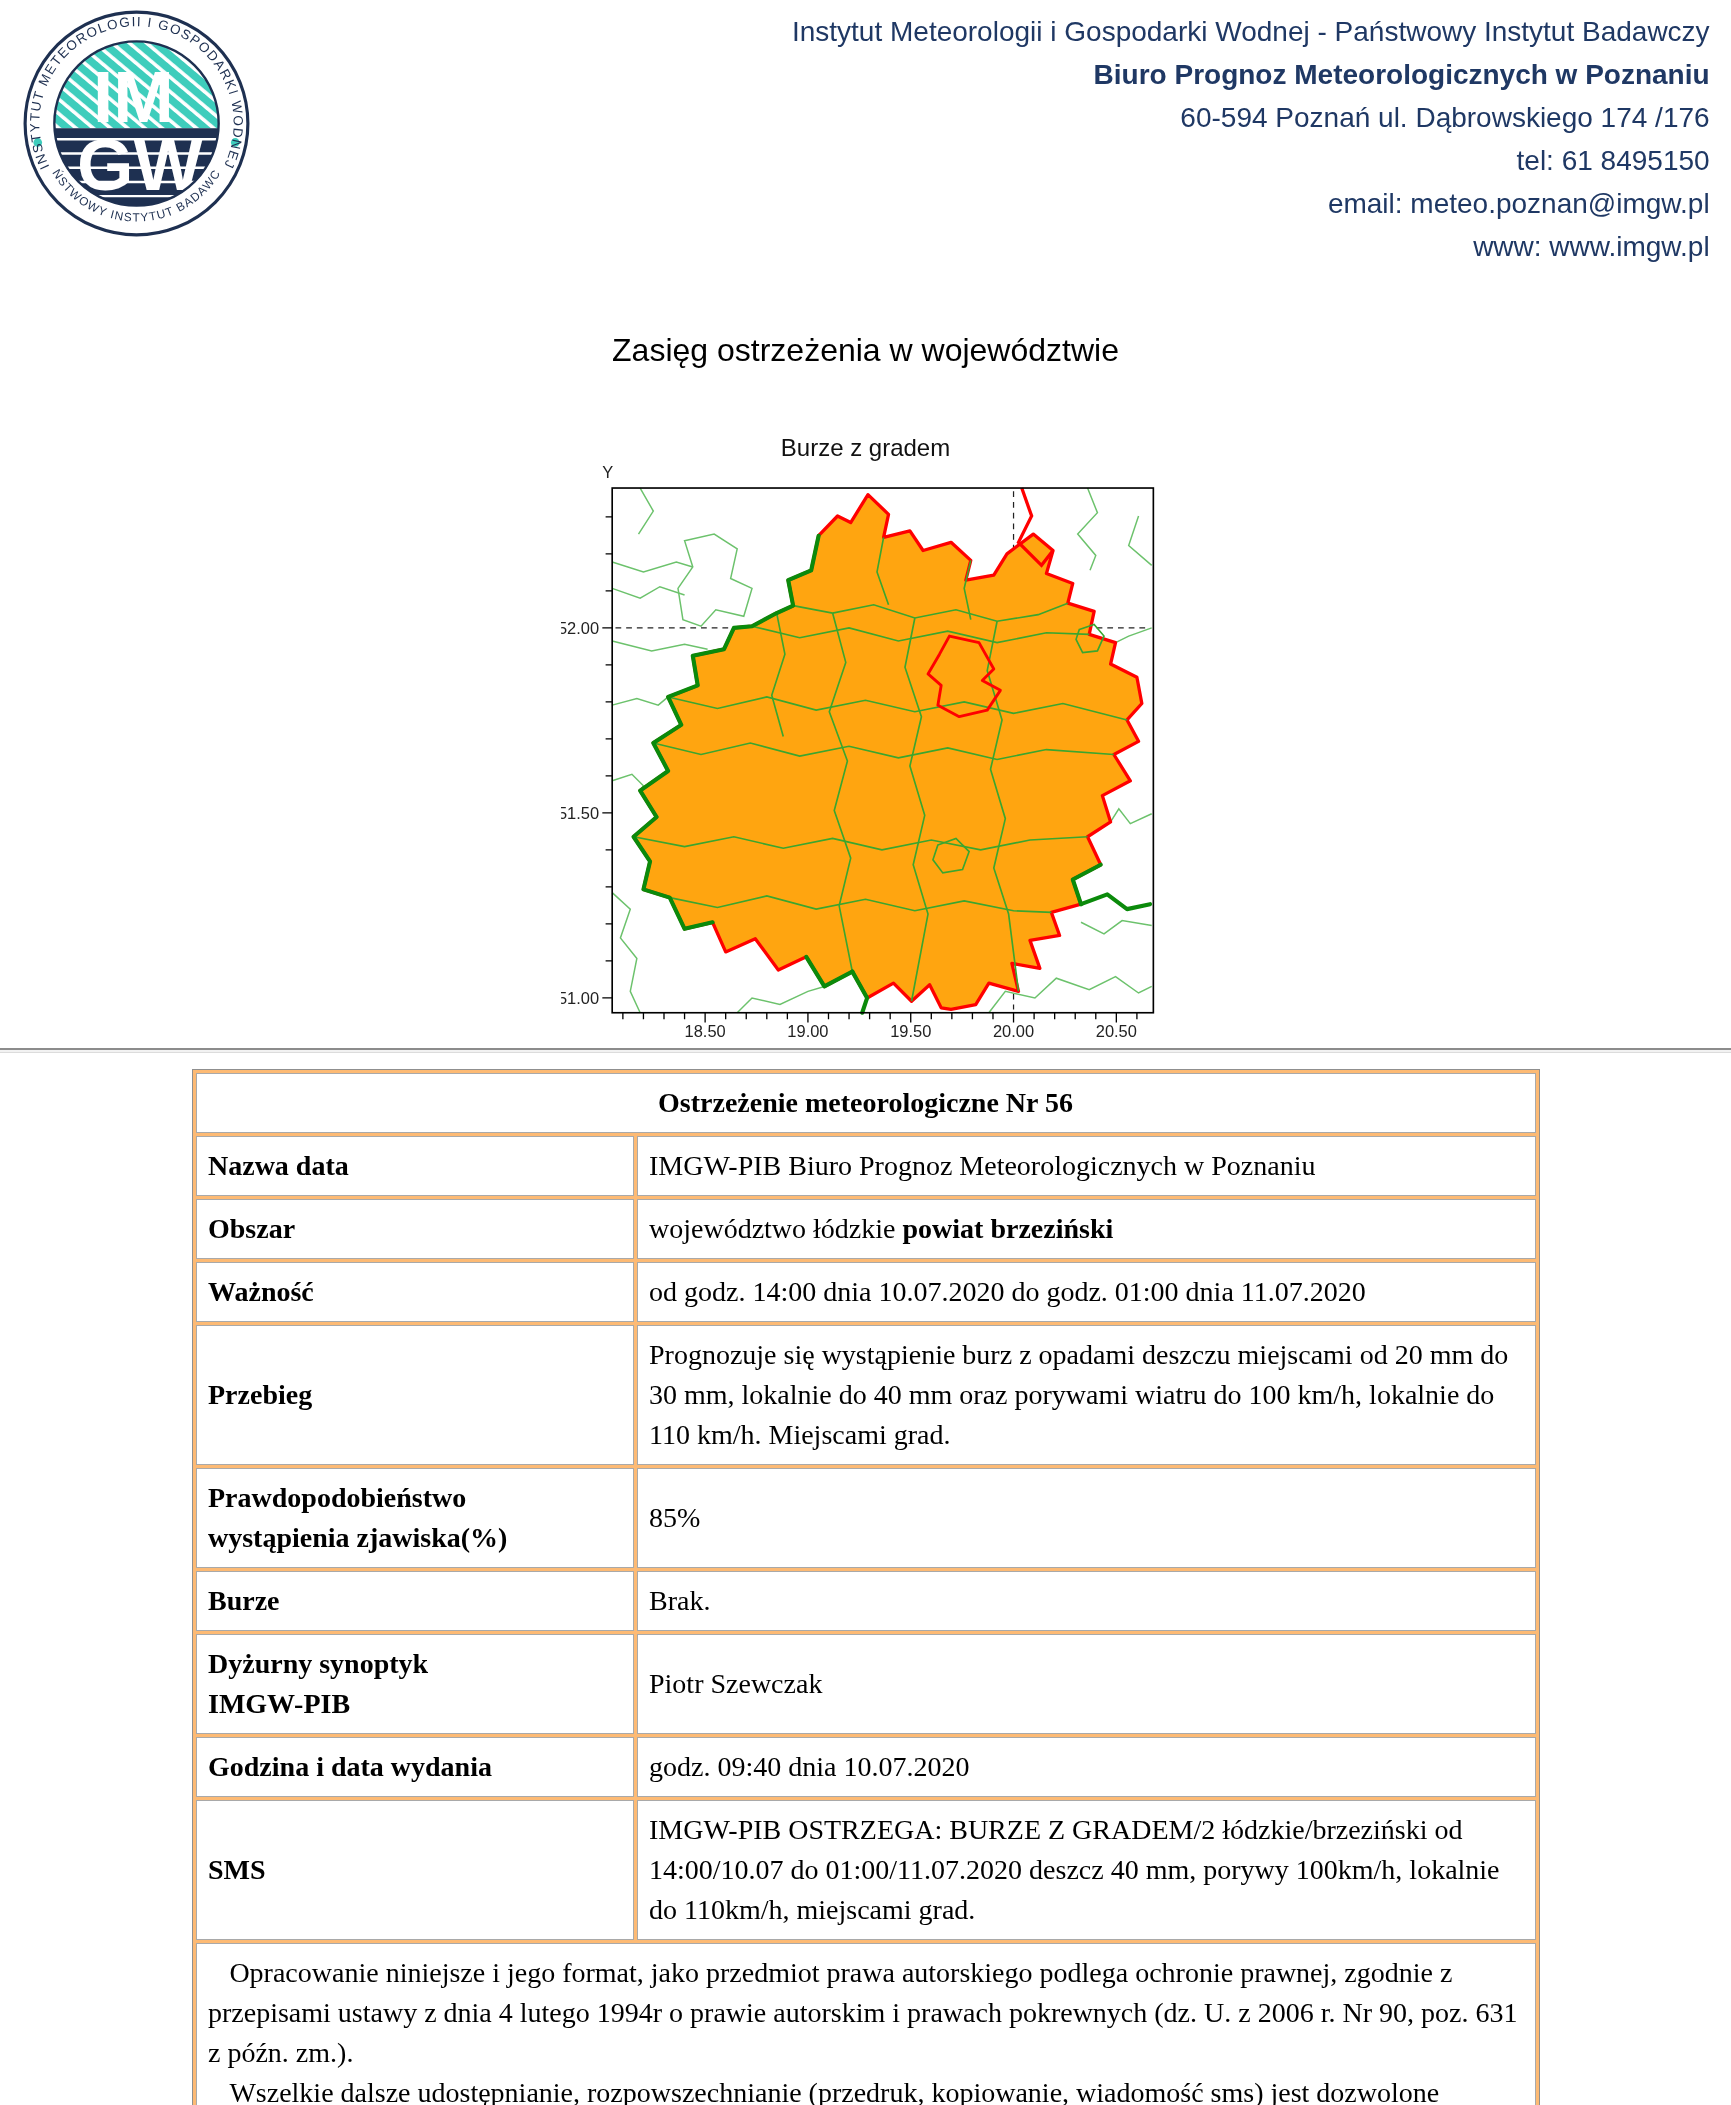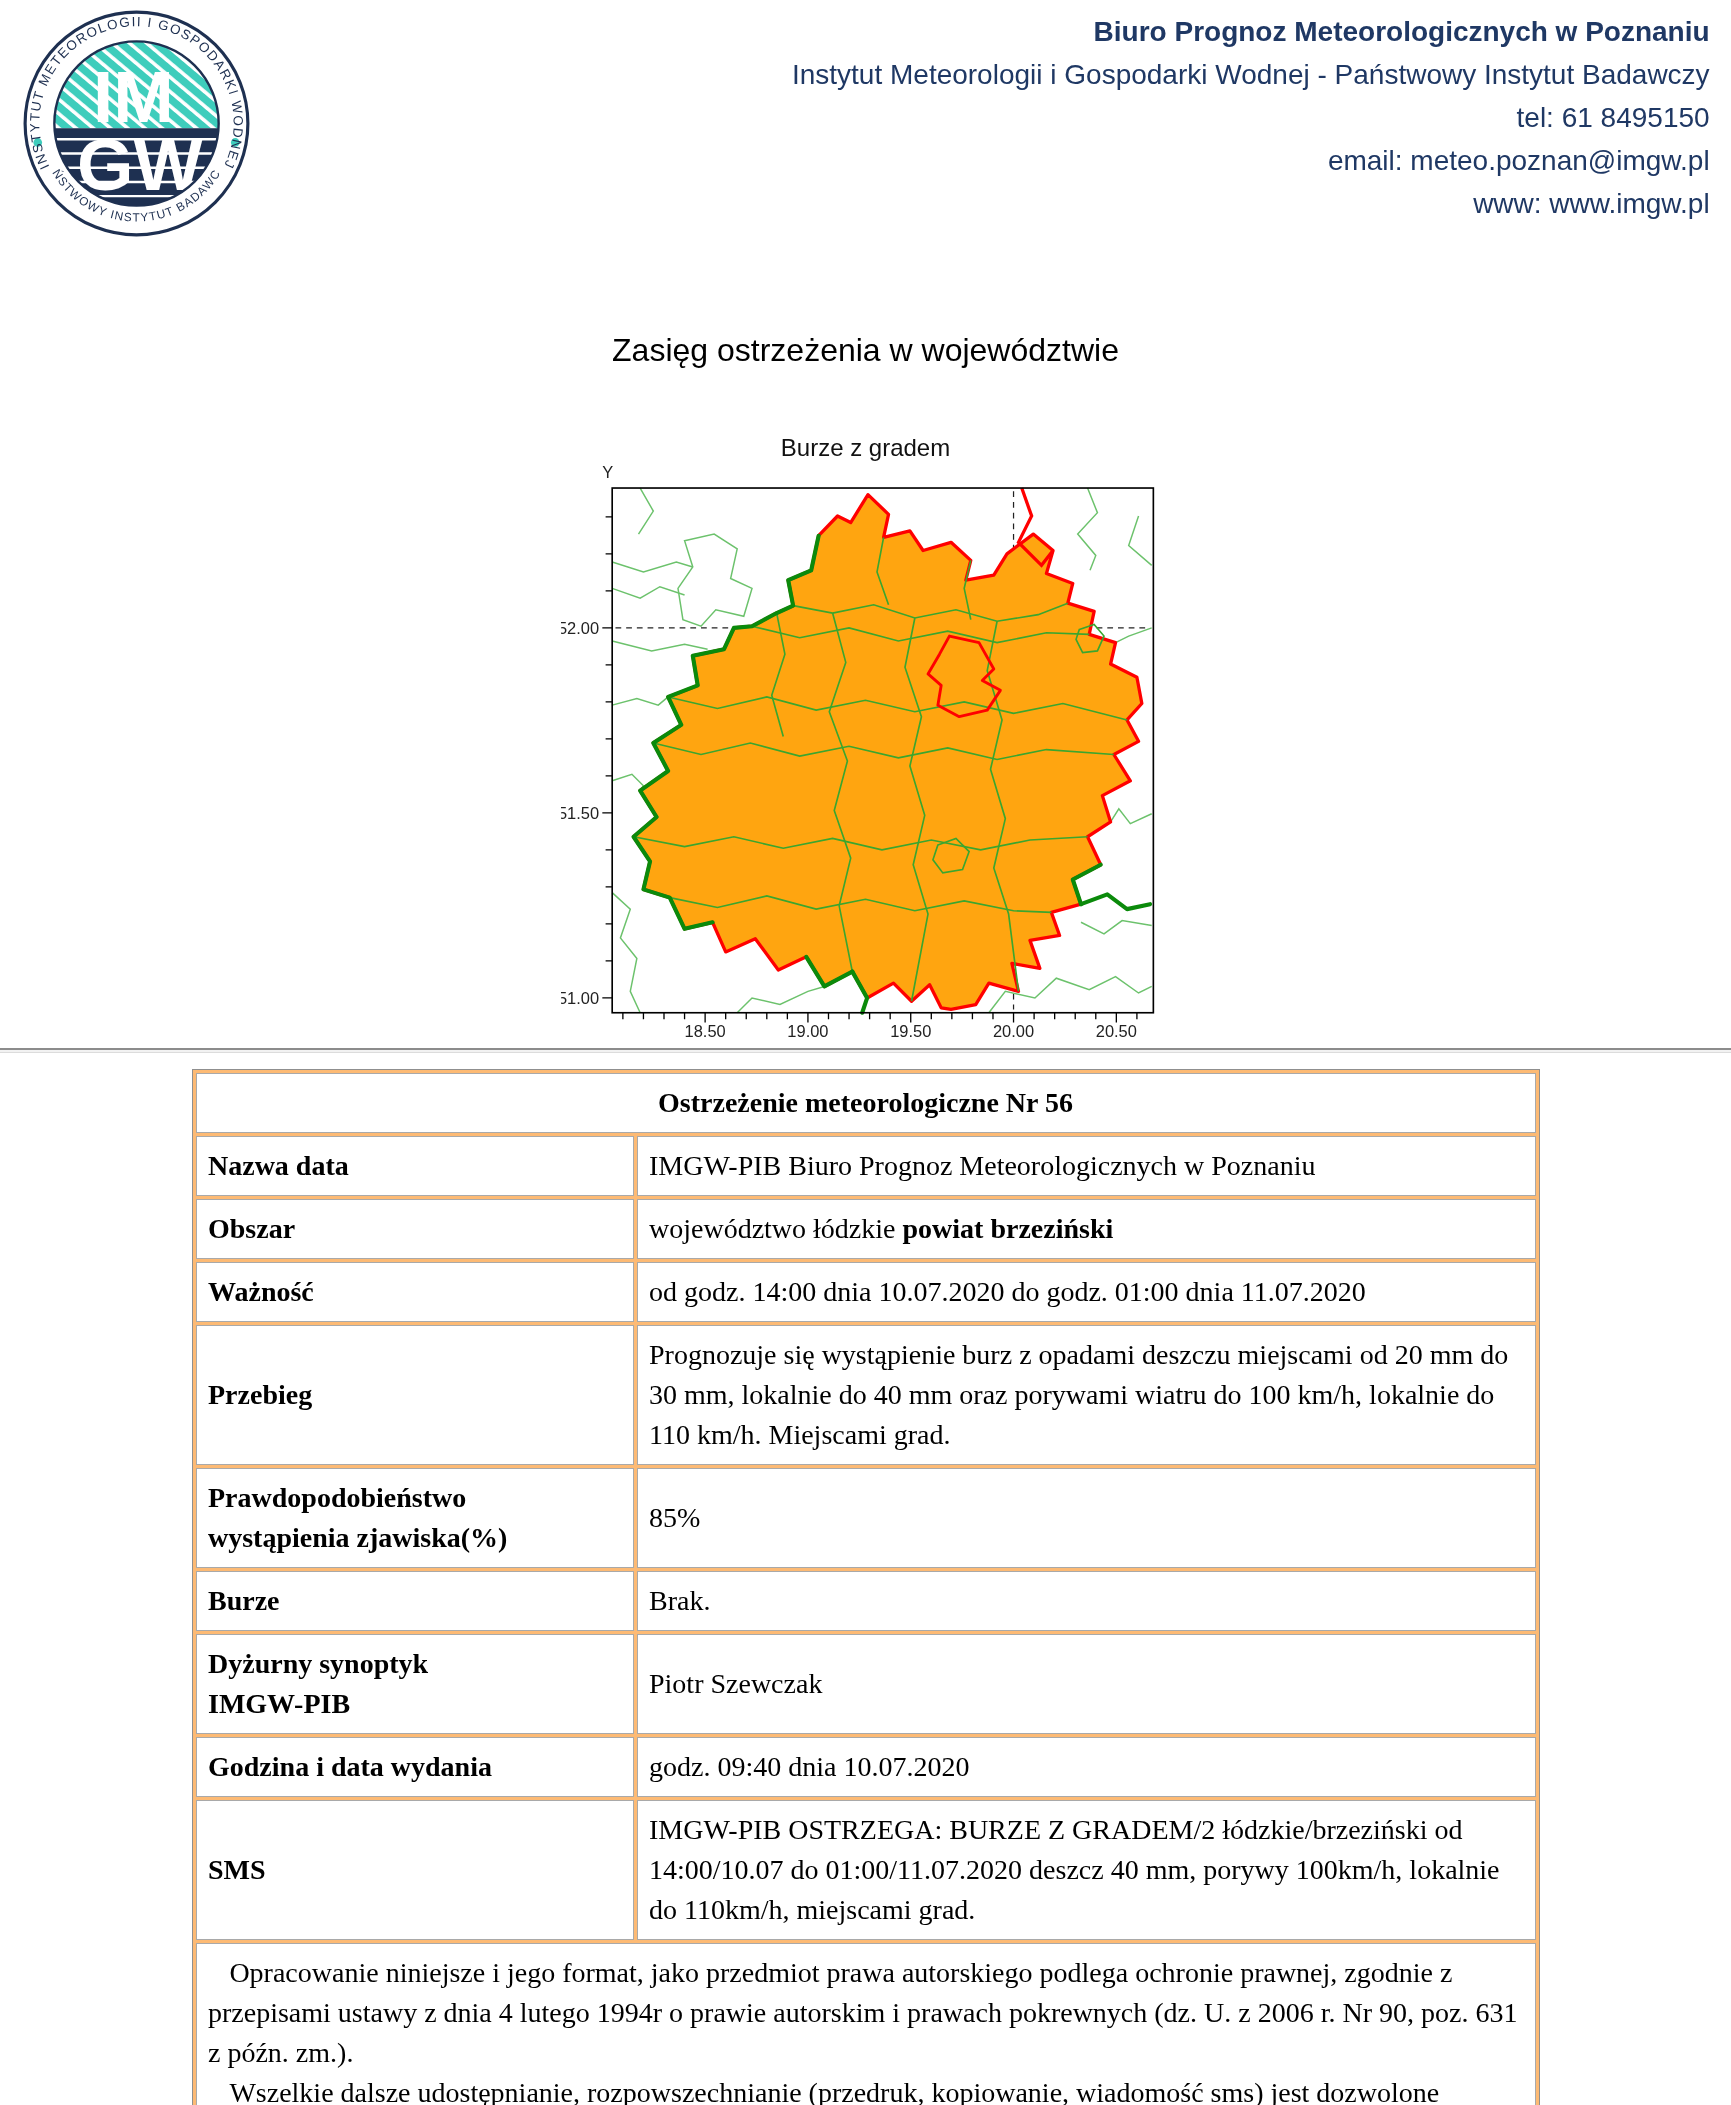--- a/index.html
+++ b/index.html
@@ -73,22 +73,23 @@
     <circle cx="125" cy="24" r="5.5" fill="#3ecdbc"></circle>
     <text font-family="Liberation Sans, sans-serif" font-size="17" letter-spacing="1.8" fill="#1e3051">
       <textPath href="#arcTop" startOffset="50%" text-anchor="middle">INSTYTUT METEOROLOGII I GOSPODARKI WODNEJ</textPath>
     </text>
     <text font-family="Liberation Sans, sans-serif" font-size="15" letter-spacing="1.4" fill="#1e3051">
       <textPath href="#arcBottom" startOffset="50%" text-anchor="middle">PAŃSTWOWY INSTYTUT BADAWCZY</textPath>
     </text>
   </svg>
 
   <div class="org" id="org-block">
+      <div class="org-line">Instytut Meteorologii i Gospodarki Wodnej - Państwowy Instytut Badawczy</div>
       <div class="org-line bold">Biuro Prognoz Meteorologicznych w Poznaniu</div>
-      <div class="org-line">Instytut Meteorologii i Gospodarki Wodnej - Państwowy Instytut Badawczy</div>
+      <div class="org-line">60-594 Poznań ul. Dąbrowskiego 174 /176</div>
       <div class="org-line">tel: 61 8495150</div>
       <div class="org-line">email: meteo.poznan@imgw.pl</div>
       <div class="org-line">www: www.imgw.pl</div>
     </div>
 </div>
 
 <div class="section-title">Zasięg ostrzeżenia w województwie</div>
 <div class="map-caption">Burze z gradem</div>
 
 <svg class="map" id="warning-map" width="609" height="579" viewBox="0 0 740 704">

